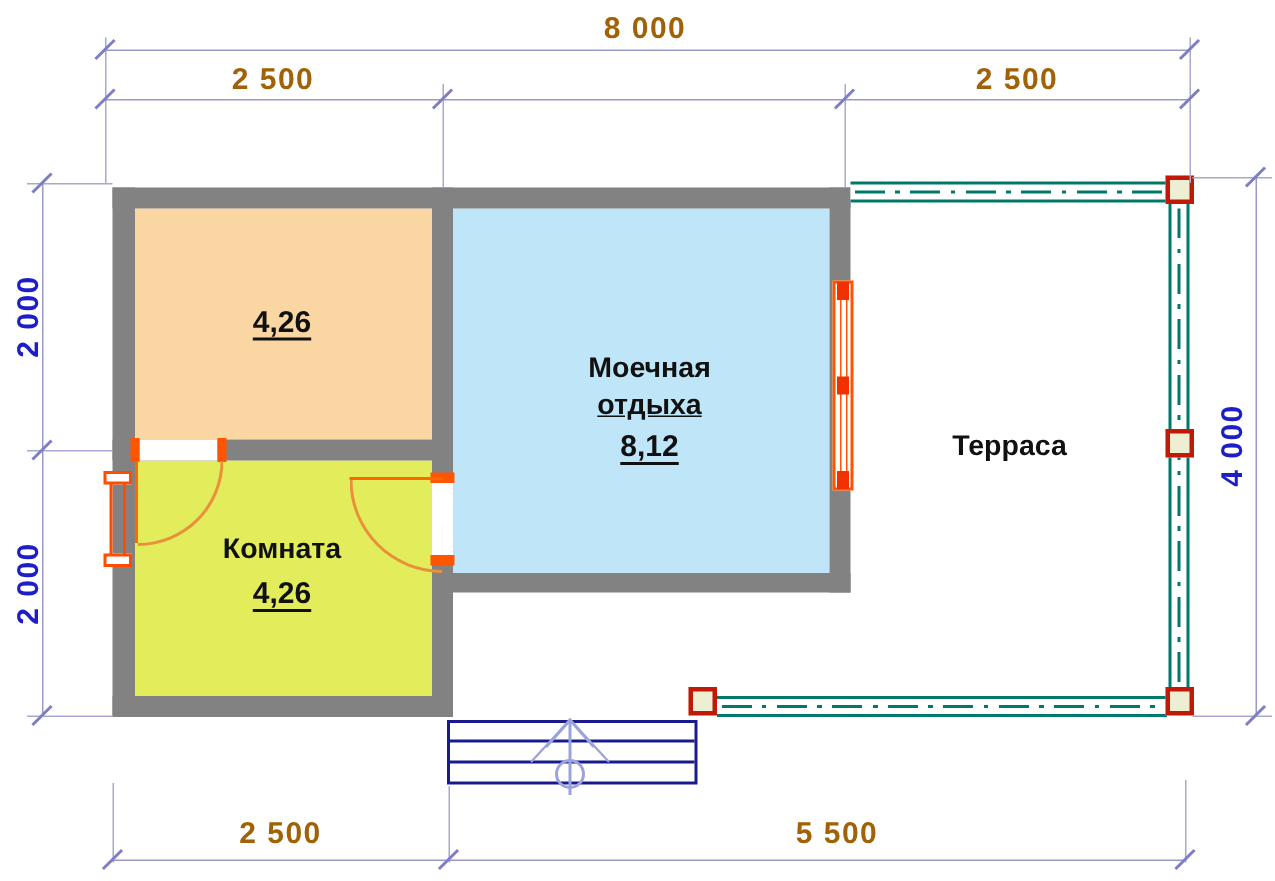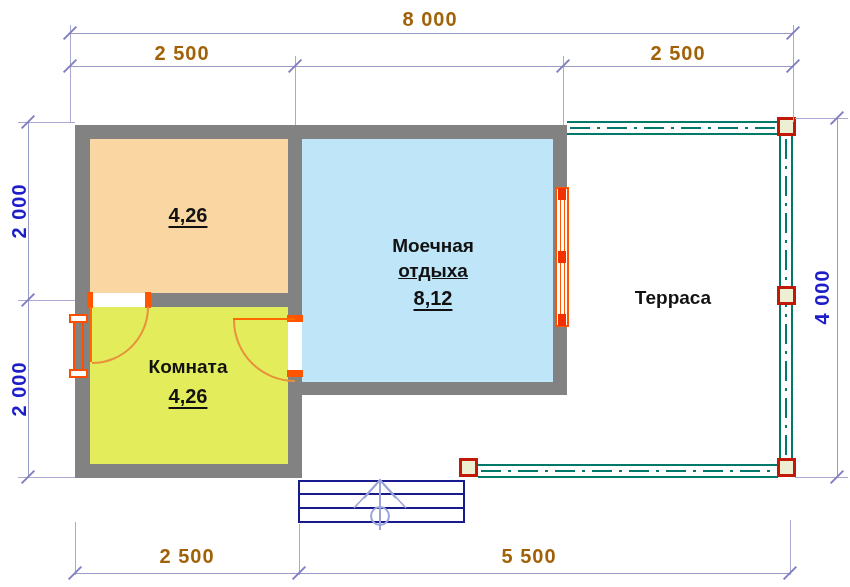--- a/index.html
+++ b/index.html
@@ -157,21 +157,21 @@
   <div class="tick" style="left:290px;top:572px;"></div>
   <div class="tick" style="left:781px;top:572px;"></div>
 
   <div class="dim-text" style="left:330px;top:8px;">8 000</div>
   <div class="dim-text" style="left:82px;top:42px;">2 500</div>
   <div class="dim-text" style="left:578px;top:42px;">2 500</div>
   <div class="dim-text-v" style="left:-41px;top:199px;">2 000</div>
   <div class="dim-text-v" style="left:-41px;top:377px;">2 000</div>
   <div class="dim-text-v" style="left:762px;top:285px;">4 000</div>
   <div class="dim-text" style="left:87px;top:545px;">2 500</div>
-  <div class="dim-text" style="left:429px;top:545px;text-align:center;">5 500</div>
+  <div class="dim-text" style="left:458px;top:545px;text-align:center;">5 500</div>
 
   <div class="room-area" style="left:88px;top:202px;"><span>4,26</span></div>
 
   <div class="room-label" style="left:88px;top:355px;">Комната</div>
   <div class="room-area" style="left:88px;top:383px;"><span>4,26</span></div>
 
   <div class="room-label" style="left:333px;top:234px;">Моечная</div>
   <div class="room-label" style="left:333px;top:259px;text-decoration:underline;">отдыха</div>
   <div class="room-area" style="left:333px;top:285px;"><span>8,12</span></div>
 

